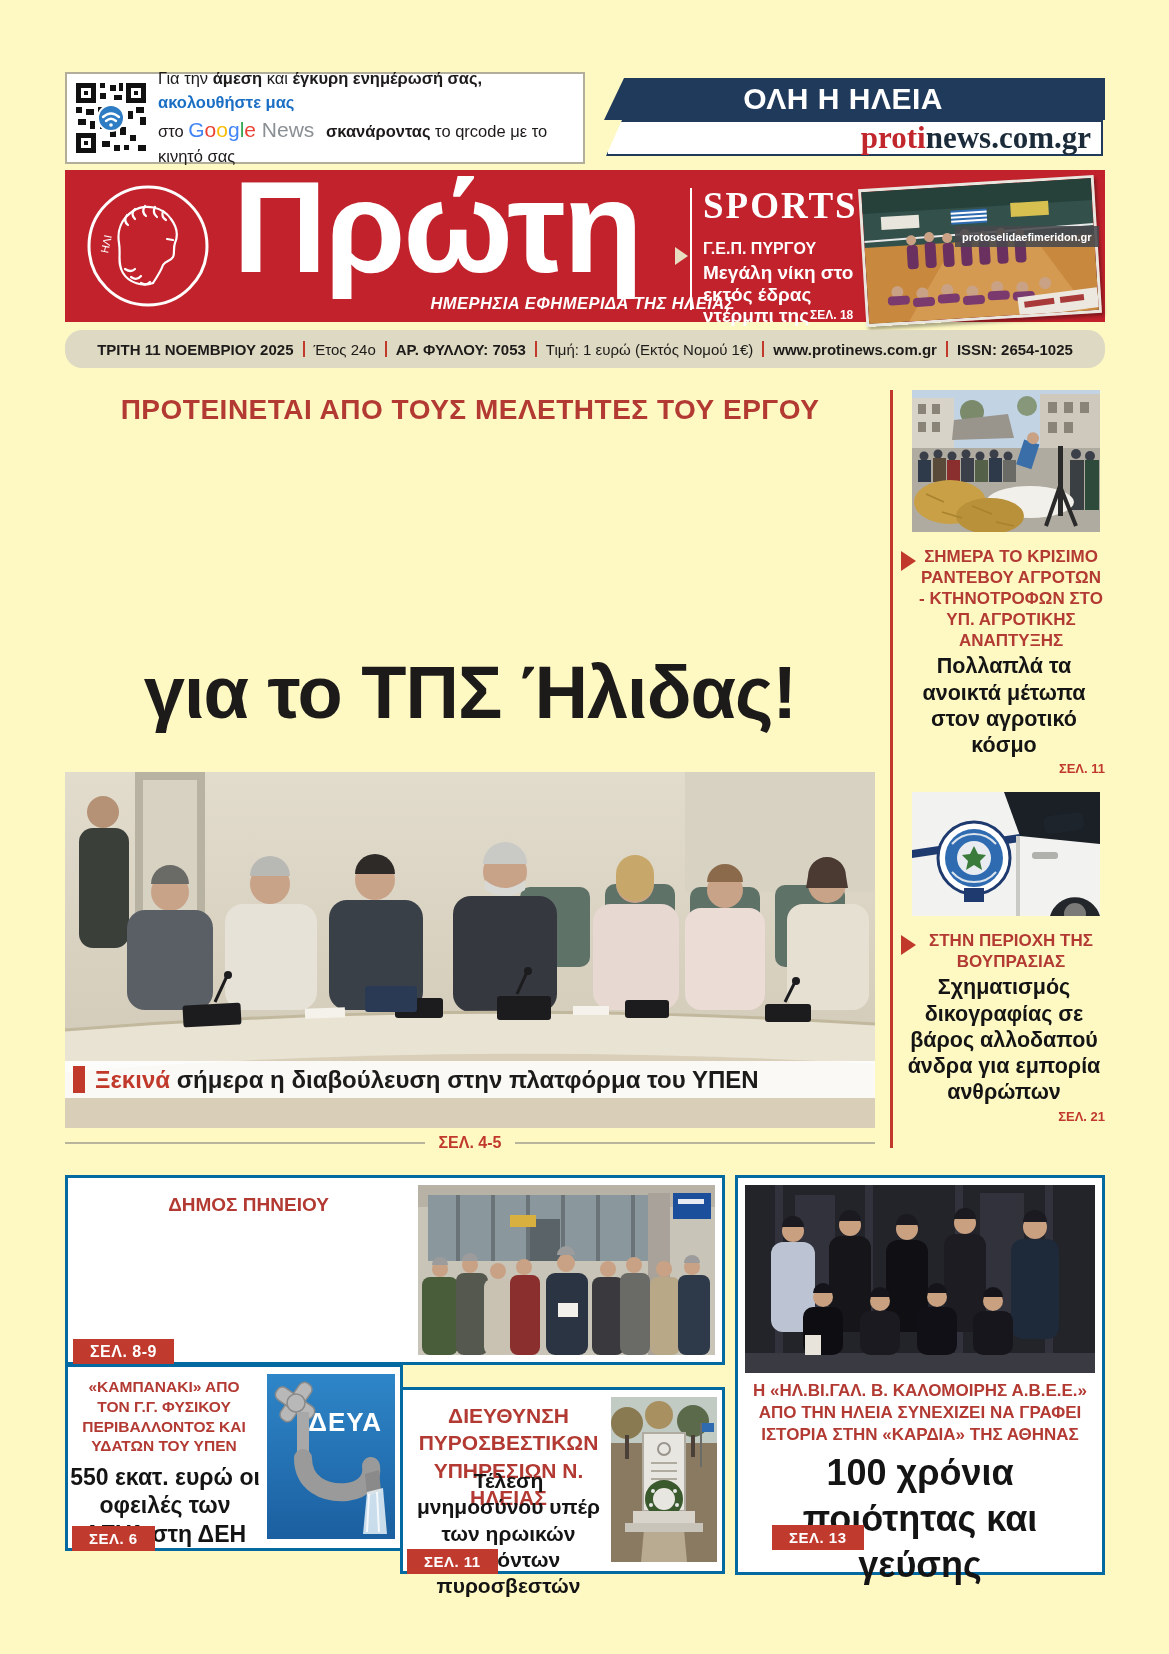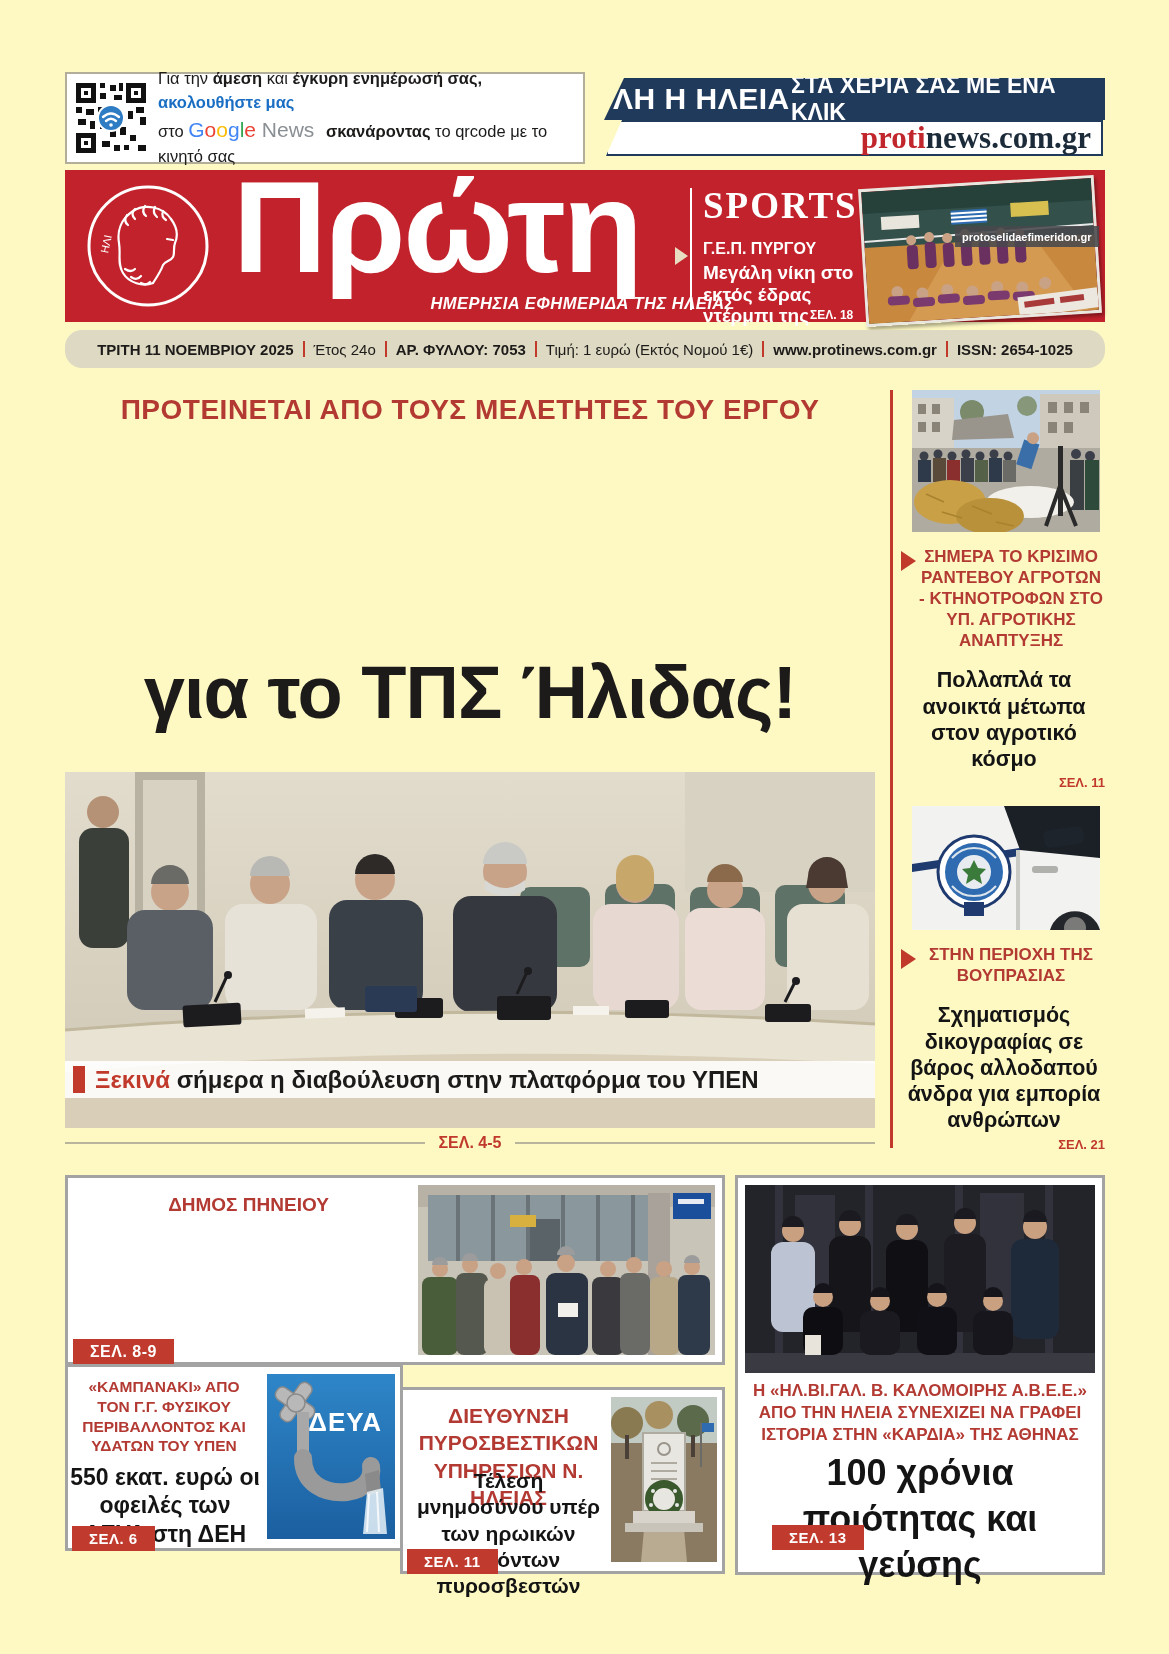--- a/index.html
+++ b/index.html
@@ -74,25 +74,25 @@
   .pageref .lab{color:#c0392b;font-weight:bold;font-size:16px;}
 
   
   .side-line{left:890px;top:390px;width:3px;height:758px;background:#c0392b;}
   .sidebar{left:903px;top:390px;width:202px;}
   .side-photo{display:block;margin-left:9px;}
   .side-kick-wrap{position:relative;margin-top:14px;}
   .tri-red{position:absolute;left:-2px;top:5px;width:0;height:0;
            border-left:15px solid #c0392b;border-top:10px solid transparent;border-bottom:10px solid transparent;}
   .side-kick{padding-left:14px;text-align:center;color:#b33a33;font-weight:bold;font-size:17px;line-height:1.24;}
-  .side-head{margin-top:16px;text-align:center;font-weight:bold;font-size:21.5px;line-height:1.22;color:#141414;}
+  .side-head{margin-top:2px;text-align:center;font-weight:bold;font-size:21.5px;line-height:1.22;color:#141414;}
   .side-page{margin-top:3px;text-align:right;color:#c0392b;font-weight:bold;font-size:13px;}
 
   
-  .box{position:absolute;background:#fff;border:3px solid #a3a3a3;box-sizing:border-box;}
+  .box{position:absolute;background:#fff;border:3px solid #0369a1;box-sizing:border-box;}
   .box1{left:65px;top:1175px;width:660px;height:190px;}
   .box2{left:65px;top:1364px;width:338px;height:187px;}
   .box3{left:400px;top:1387px;width:325px;height:187px;}
   .box4{left:735px;top:1175px;width:370px;height:400px;}
   .bx-kick{color:#b33a33;font-weight:bold;text-align:center;}
   .bx-head{font-weight:bold;color:#141414;text-align:center;}
   .badge{position:absolute;background:#c03a2e;color:#fff;font-weight:bold;font-size:16px;
          padding:4px 17px;letter-spacing:0.5px;}
   .b1-kick{position:absolute;left:8px;top:16px;width:345px;font-size:19px;}
   .b1-head{position:absolute;left:8px;top:44px;width:345px;font-size:26px;line-height:1.33;}
@@ -161,21 +161,21 @@
       </g>
       <circle cx="37" cy="44" r="1.8" fill="#fff"></circle>
     </svg>
     <div class="qr-text">
       <div class="qr-line"><span>Για την </span><span class="b">άμεση</span><span> και </span><span class="b">έγκυρη ενημέρωσή σας, </span><span class="blue">ακολουθήστε μας</span></div>
       <div class="qr-line"><span>στο </span><span class="google"><span class="g0">G</span><span class="g1">o</span><span class="g2">o</span><span class="g3">g</span><span class="g4">l</span><span class="g5">e</span></span><span class="news"> News  </span><span class="b">σκανάροντας</span><span> το qrcode με το κινητό σας</span></div>
     </div>
   </div>
 
   <div class="abs banner">
-    <div class="banner-navy"><span class="banner-strong">ΟΛΗ Η ΗΛΕΙΑ </span><span class="banner-rest">ΣΤΑ ΧΕΡΙΑ ΣΑΣ ΜΕ ΕΝΑ ΚΛΙΚ</span></div>
+    <div class="banner-navy"><span class="banner-strong">ΟΛΗ Η ΗΛΕΙΑ </span></div>
     <div class="banner-strip">
         <span class="site-red">proti</span>
         <span class="site-dark">news.com.gr</span>
       </div>
   </div>
 
   <div class="abs masthead">
     <svg class="coin" width="130" height="130" viewBox="0 0 130 130">
       <circle cx="65" cy="65" r="59" fill="none" stroke="#fff" stroke-width="3"></circle>
       <g stroke="#fff" stroke-width="2.2" fill="none" stroke-linecap="round">

